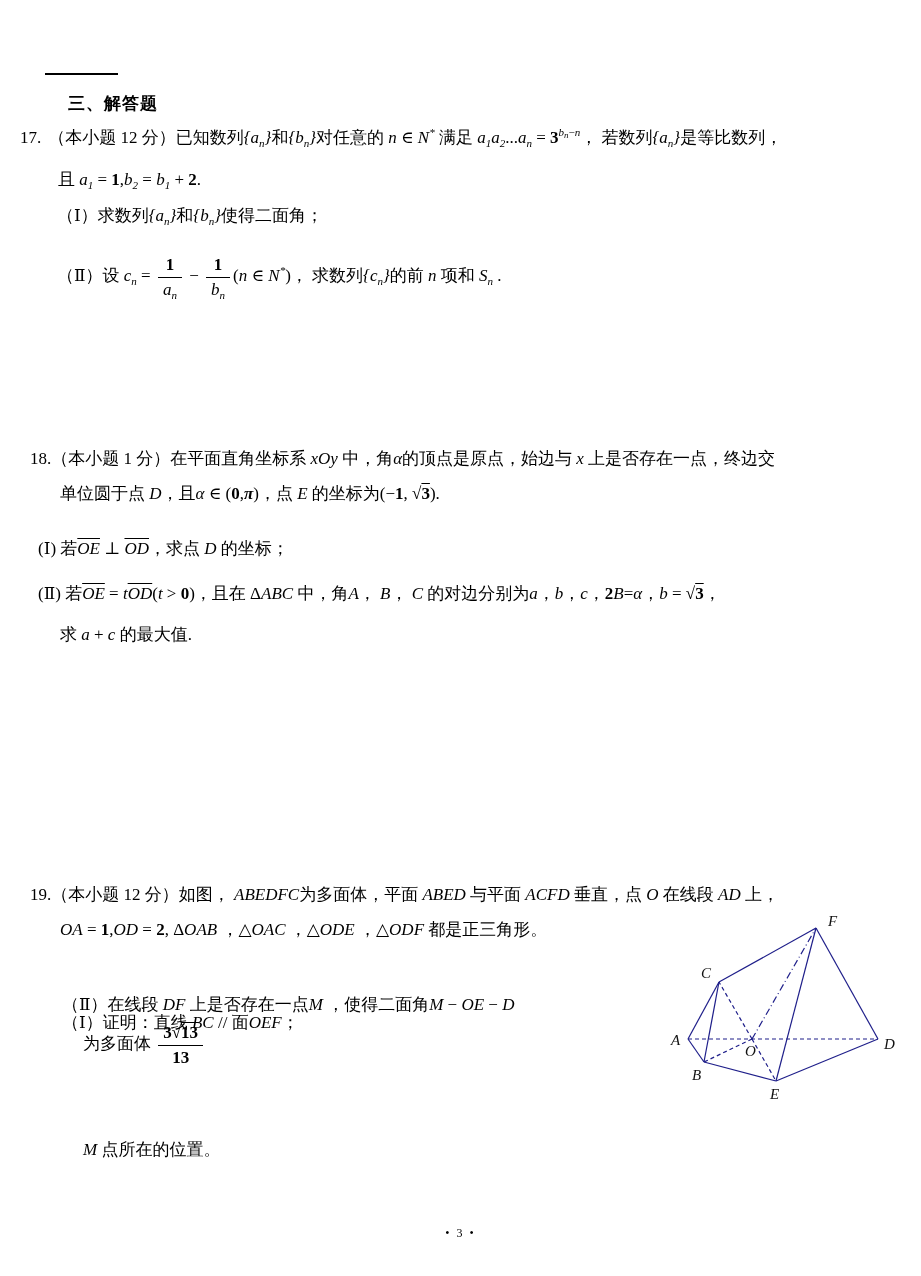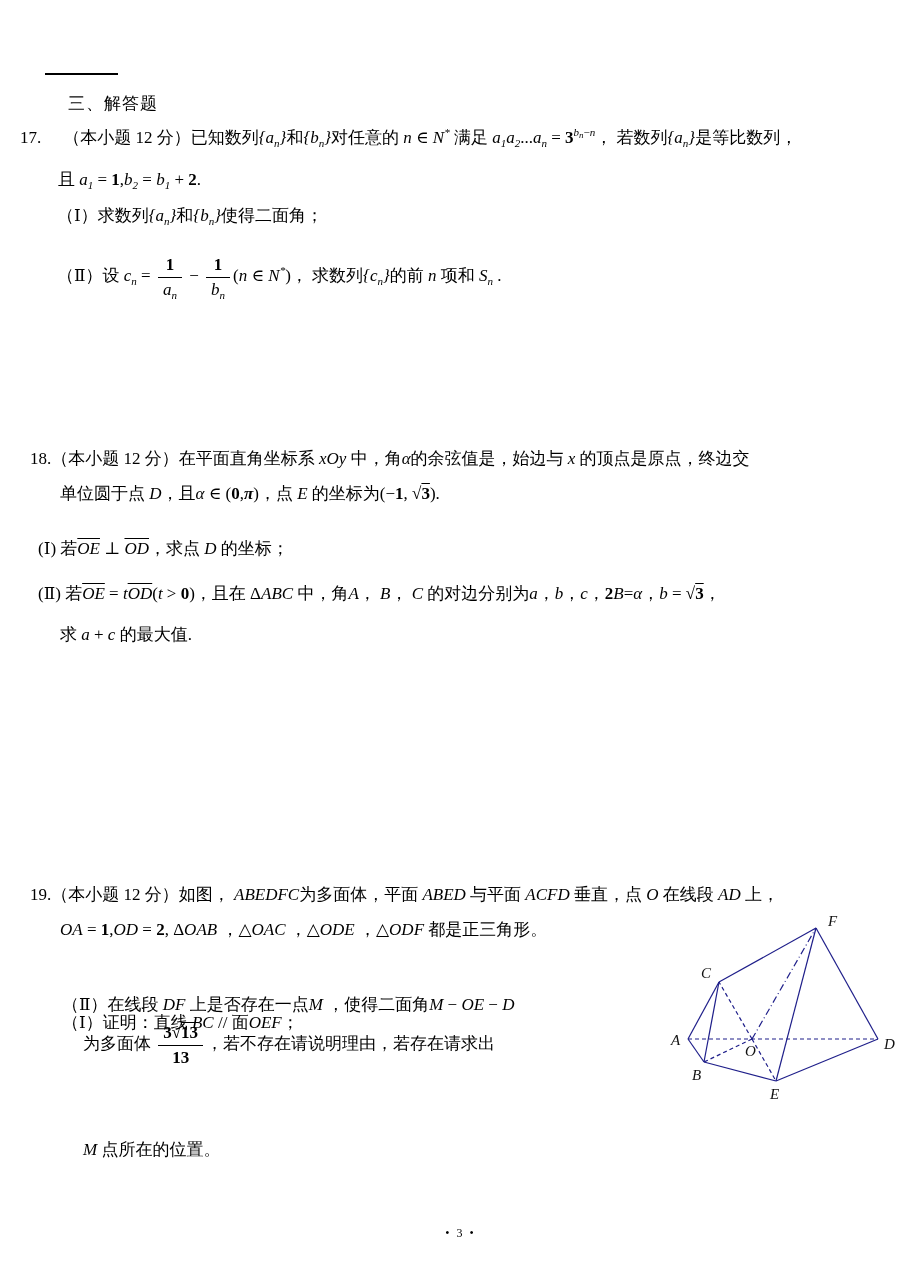--- a/index.html
+++ b/index.html
@@ -1,23 +1,23 @@
 <!DOCTYPE html>
 <html><head>
 <meta charset="utf-8">
 <style>
   html,body{margin:0;padding:0}
   body{
     width:921px;height:1276px;position:relative;background:#ffffff;overflow:hidden;
     font-family:"Liberation Serif","DejaVu Serif",serif;color:#000;
   }
   .line{position:absolute;white-space:nowrap;font-size:17px;line-height:26px}
-  .sec{font-weight:400;letter-spacing:1px}
+  .sec{font-weight:700;letter-spacing:1px}
   .num{display:inline-block}
-  .num.gap{margin-right:22px}
+  .num.gap{margin-right:7px}
   .blank{position:absolute;border-bottom:2px solid #000;height:0}
   .t{font-style:normal}
   .i{font-style:italic}
   .b{font-weight:700}
   .bi{font-weight:700;font-style:italic}
   .ol{font-style:italic;text-decoration:overline}
   sup,sub{line-height:0;font-style:italic}
   sup{font-size:11px;vertical-align:7px}
   sub{font-size:11px;vertical-align:-4px}
   sup sub{font-size:9px;vertical-align:-2px}
@@ -37,31 +37,31 @@
 
 <div class="blank" style="left:45px;top:73px;width:73px"></div>
 
 <div class="line sec" style="left:68px;top:91px">三、解答题</div>
 
 <div class="line" style="left:20px;top:125px"><span class="num gap">17.</span><span><span class="t">（本小题 12 分）已知数列</span><span class="i">{a</span><sub>n</sub><span class="i">}</span><span class="t">和</span><span class="i">{b</span><sub>n</sub><span class="i">}</span><span class="t">对任意的 </span><span class="i">n</span><span class="t"> ∈ </span><span class="i">N</span><sup>*</sup><span class="t"> 满足 </span><span class="i">a</span><sub>1</sub><span class="i">a</span><sub>2</sub><span class="t">...</span><span class="i">a</span><sub>n</sub><span class="t"> = </span><span class="b">3</span><sup><span class="i">b</span><sub>n</sub><span class="t">−</span><span class="i">n</span></sup><span class="t">， 若数列</span><span class="i">{a</span><sub>n</sub><span class="i">}</span><span class="t">是等比数列，</span></span></div>
 <div class="line" style="left:58px;top:167px"><span class="t">且 </span><span class="i">a</span><sub>1</sub><span class="t"> = </span><span class="b">1</span><span class="t">,</span><span class="i">b</span><sub>2</sub><span class="t"> = </span><span class="i">b</span><sub>1</sub><span class="t"> + </span><span class="b">2</span><span class="t">.</span></div>
 <div class="line" style="left:57px;top:203px"><span class="t">（Ⅰ）求数列</span><span class="i">{a</span><sub>n</sub><span class="i">}</span><span class="t">和</span><span class="i">{b</span><sub>n</sub><span class="i">}</span><span class="t">使得二面角；</span></div>
 <div class="line" style="left:57px;top:250px;line-height:52px"><span class="t">（Ⅱ）设 </span><span class="i">c</span><sub>n</sub><span class="t"> = </span><span class="fr"><span class="fn"><span class="b">1</span></span><span class="fd"><span class="i">a</span><sub>n</sub></span></span><span class="t"> − </span><span class="fr"><span class="fn"><span class="b">1</span></span><span class="fd"><span class="i">b</span><sub>n</sub></span></span><span class="t">(</span><span class="i">n</span><span class="t"> ∈ </span><span class="i">N</span><sup>*</sup><span class="t">)， 求数列</span><span class="i">{c</span><sub>n</sub><span class="i">}</span><span class="t">的前 </span><span class="i">n</span><span class="t"> 项和 </span><span class="i">S</span><sub>n</sub><span class="t"> .</span></div>
 
-<div class="line" style="left:30px;top:446px"><span class="num">18.</span><span><span class="t">（本小题 12 分）在平面直角坐标系 </span><span class="i">xOy</span><span class="t"> 中，角</span><span class="i">α</span><span class="t">的余弦值是，始边与 </span><span class="i">x</span><span class="t"> 的顶点是原点，终边交</span></span></div>
+<div class="line" style="left:30px;top:446px"><span class="num">18.</span><span><span class="t">（本小题 1 分）在平面直角坐标系 </span><span class="i">xOy</span><span class="t"> 中，角</span><span class="i">α</span><span class="t">的顶点是原点，始边与 </span><span class="i">x</span><span class="t"> 上是否存在一点，终边交</span></span></div>
 <div class="line" style="left:60px;top:481px"><span class="t">单位圆于点 </span><span class="i">D</span><span class="t">，且</span><span class="i">α</span><span class="t"> ∈ (</span><span class="b">0</span><span class="t">,</span><span class="bi">π</span><span class="t">)，点 </span><span class="i">E</span><span class="t"> 的坐标为(−</span><span class="b">1</span><span class="t">, </span><span class="sq"><span class="rs">√</span><span class="rad"><span class="b">3</span></span></span><span class="t">).</span></div>
 <div class="line" style="left:38px;top:536px"><span class="t">(Ⅰ) 若</span><span class="ol">OE</span><span class="t"> ⊥ </span><span class="ol">OD</span><span class="t">，求点 </span><span class="i">D</span><span class="t"> 的坐标；</span></div>
 <div class="line" style="left:38px;top:581px"><span class="t">(Ⅱ) 若</span><span class="ol">OE</span><span class="t"> = </span><span class="i">t</span><span class="ol">OD</span><span class="t">(</span><span class="i">t</span><span class="t"> &gt; </span><span class="b">0</span><span class="t">)，且在 Δ</span><span class="i">ABC</span><span class="t"> 中，角</span><span class="i">A</span><span class="t">， </span><span class="i">B</span><span class="t">， </span><span class="i">C</span><span class="t"> 的对边分别为</span><span class="i">a</span><span class="t">，</span><span class="i">b</span><span class="t">，</span><span class="i">c</span><span class="t">，</span><span class="b">2</span><span class="i">B</span><span class="t">=</span><span class="i">α</span><span class="t">，</span><span class="i">b</span><span class="t"> = </span><span class="sq"><span class="rs">√</span><span class="rad"><span class="b">3</span></span></span><span class="t">，</span></div>
 <div class="line" style="left:60px;top:622px"><span class="t">求 </span><span class="i">a</span><span class="t"> + </span><span class="i">c</span><span class="t"> 的最大值.</span></div>
 
 <div class="line" style="left:30px;top:882px"><span class="num">19.</span><span><span class="t">（本小题 12 分）如图， </span><span class="i">ABEDFC</span><span class="t">为多面体，平面 </span><span class="i">ABED</span><span class="t"> 与平面 </span><span class="i">ACFD</span><span class="t"> 垂直，点 </span><span class="i">O</span><span class="t"> 在线段 </span><span class="i">AD</span><span class="t"> 上，</span></span></div>
 <div class="line" style="left:60px;top:917px"><span class="i">OA</span><span class="t"> = </span><span class="b">1</span><span class="t">,</span><span class="i">OD</span><span class="t"> = </span><span class="b">2</span><span class="t">, Δ</span><span class="i">OAB</span><span class="t"> ，△</span><span class="i">OAC</span><span class="t"> ，△</span><span class="i">ODE</span><span class="t"> ，△</span><span class="i">ODF</span><span class="t"> 都是正三角形。</span></div>
 <div class="line" style="left:62px;top:1010px"><span class="t">（Ⅰ）证明：直线 </span><span class="i">BC</span><span class="t"> // 面</span><span class="i">OEF</span><span class="t">；</span></div>
 <div class="line" style="left:62px;top:992px"><span class="t">（Ⅱ）在线段 </span><span class="i">DF</span><span class="t"> 上是否存在一点</span><span class="i">M</span><span class="t"> ，使得二面角</span><span class="i">M</span><span class="t"> − </span><span class="i">OE</span><span class="t"> − </span><span class="i">D</span></div>
-<div class="line" style="left:83px;top:1016px;line-height:56px"><span class="t">为多面体 </span><span class="fr"><span class="fn"><span class="b">3</span><span class="sq"><span class="rs">√</span><span class="rad"><span class="b">13</span></span></span></span><span class="fd"><span class="b">13</span></span></span><span class="t">，若不存在请说明理由，若存在请求出</span></div>
+<div class="line" style="left:83px;top:1016px;line-height:56px"><span class="t">为多面体 </span><span class="fr"><span class="fn"><span class="b">3</span><span class="sq"><span class="rs">√</span><span class="rad"><span class="b">13</span></span></span></span><span class="fd"><span class="b">13</span></span></span></div>
 <div class="line" style="left:83px;top:1137px"><span class="i">M</span><span class="t"> 点所在的位置。</span></div>
 
 <svg class="fig" style="left:668px;top:898px" width="240" height="215" viewBox="0 0 240 215">
   <g fill="none" stroke-width="1.2" stroke="#1f1f8a">
     <line x1="20" y1="141" x2="51" y2="84"></line>
     <line x1="20" y1="141" x2="36" y2="164"></line>
     <line x1="36" y1="164" x2="51" y2="84"></line>
     <line x1="36" y1="164" x2="108" y2="183"></line>
     <line x1="108" y1="183" x2="210" y2="141"></line>
     <line x1="210" y1="141" x2="148" y2="30"></line>

